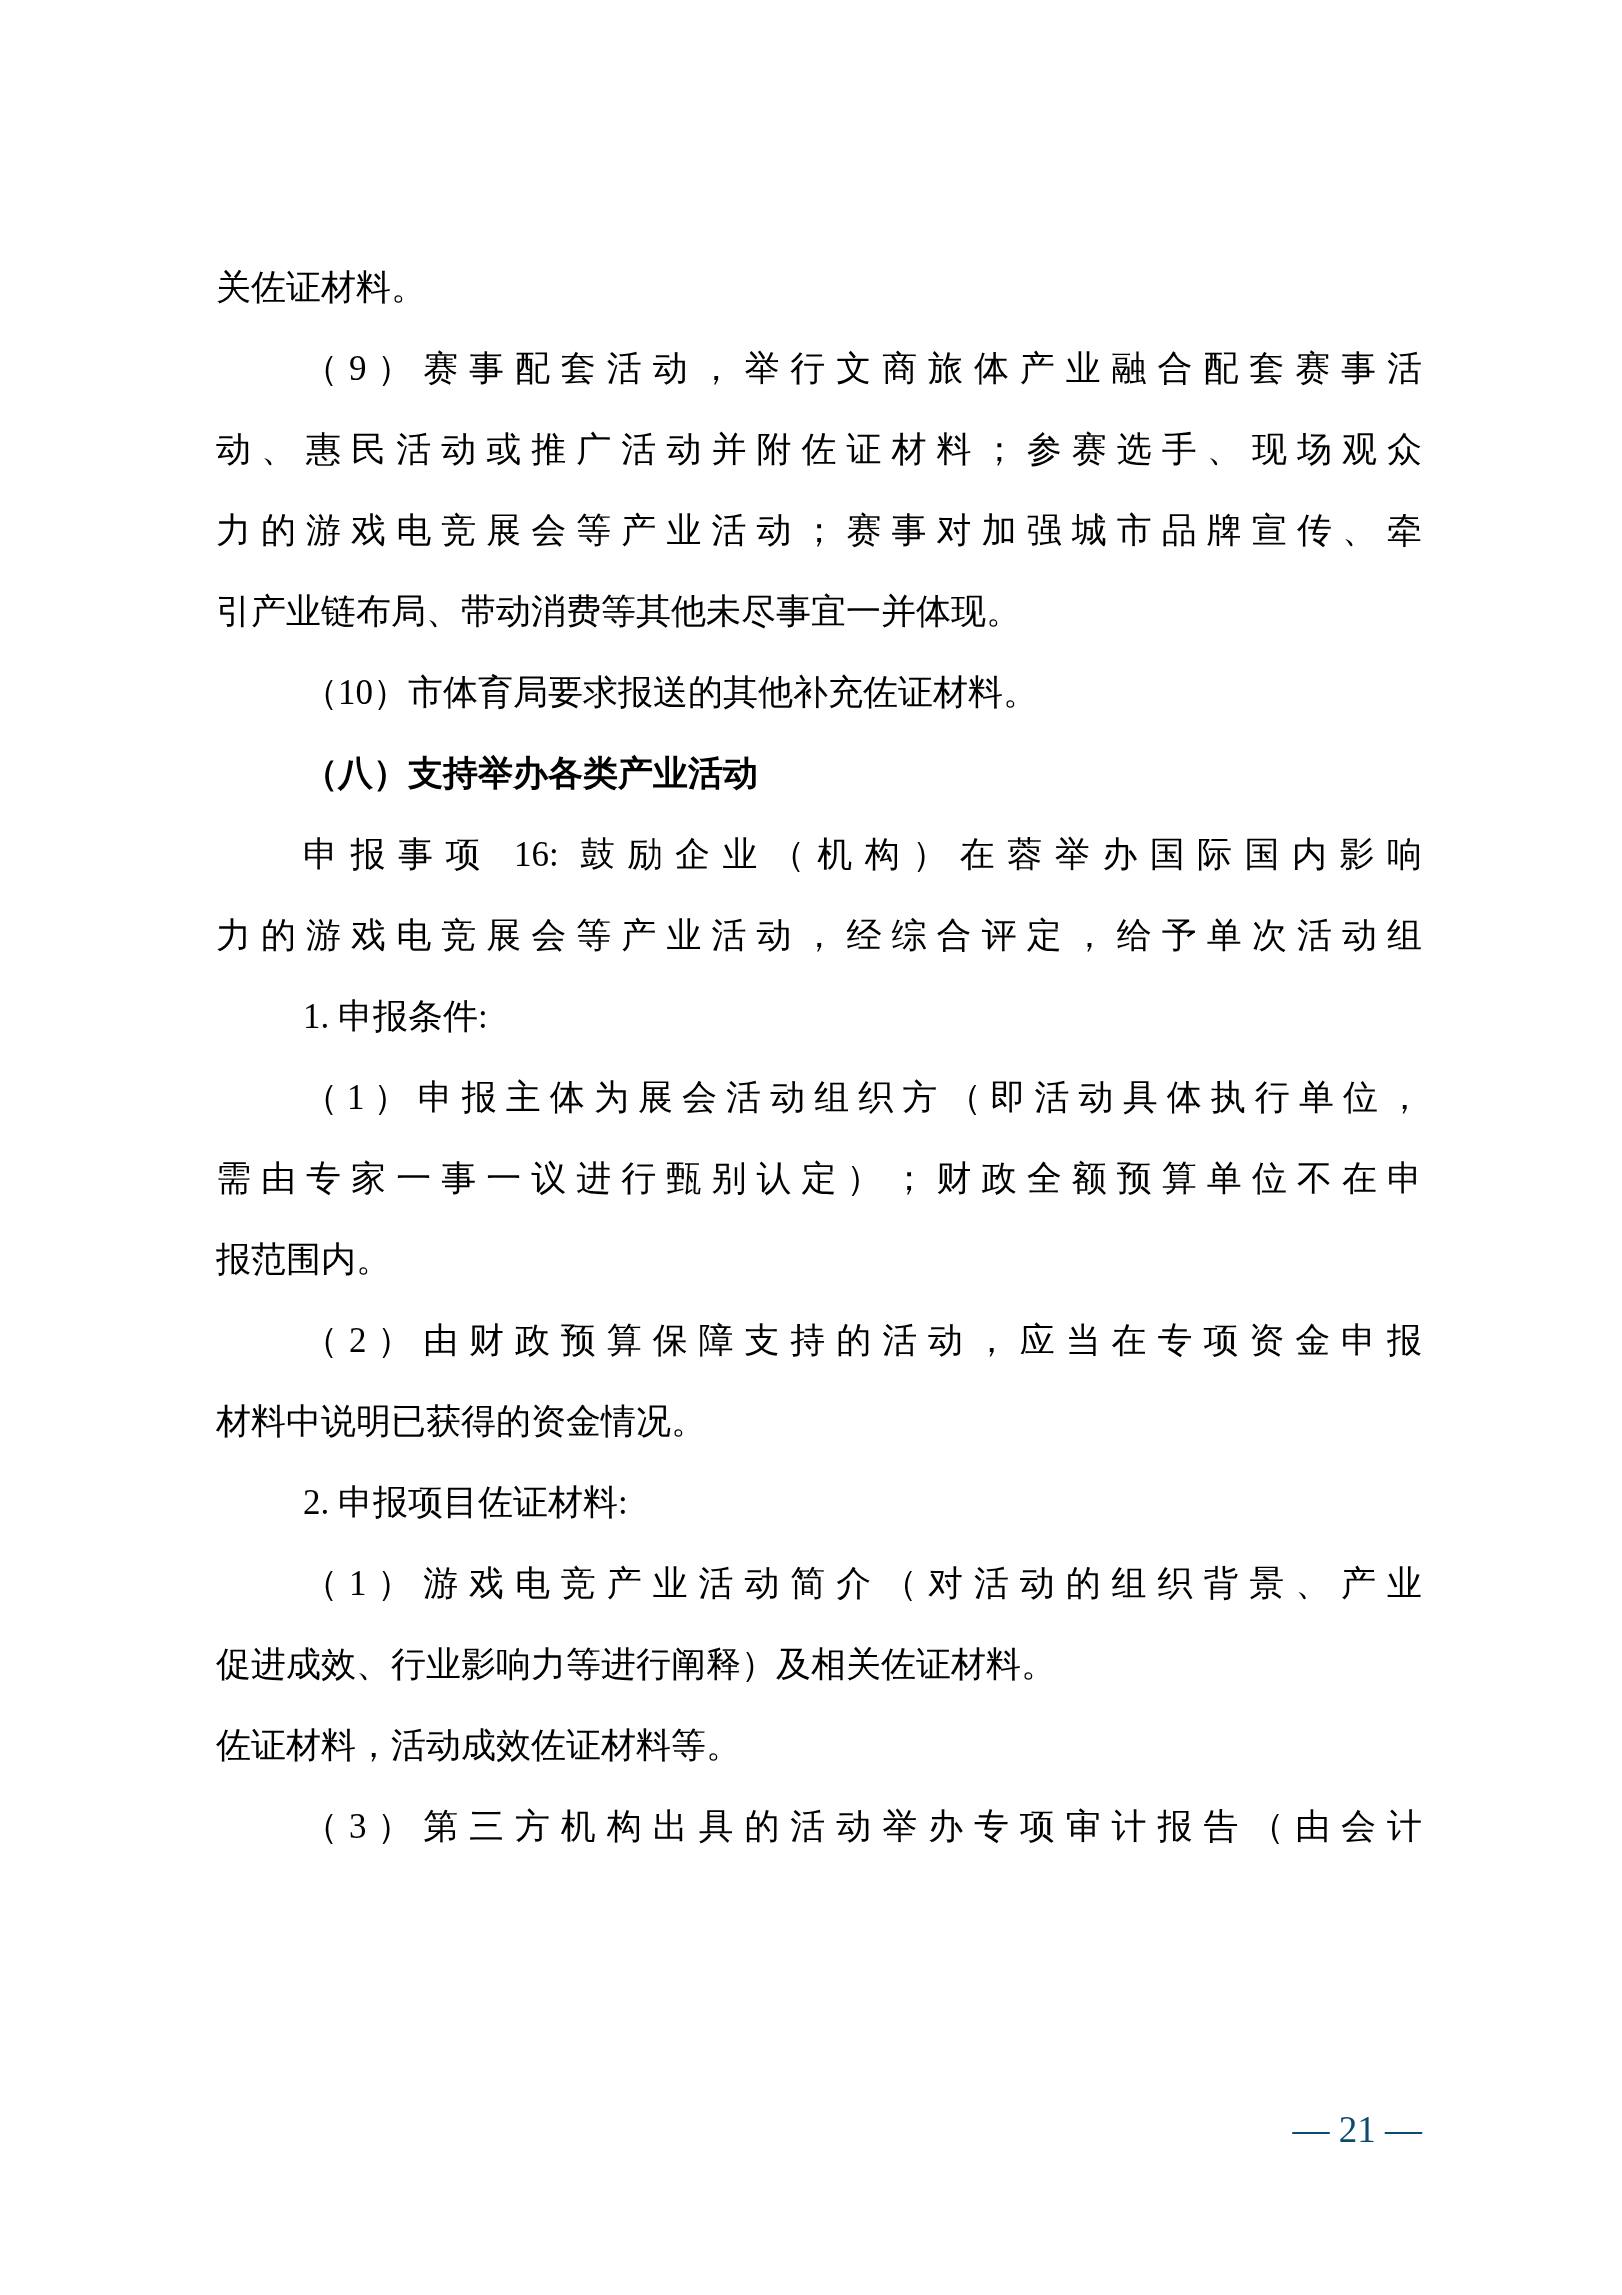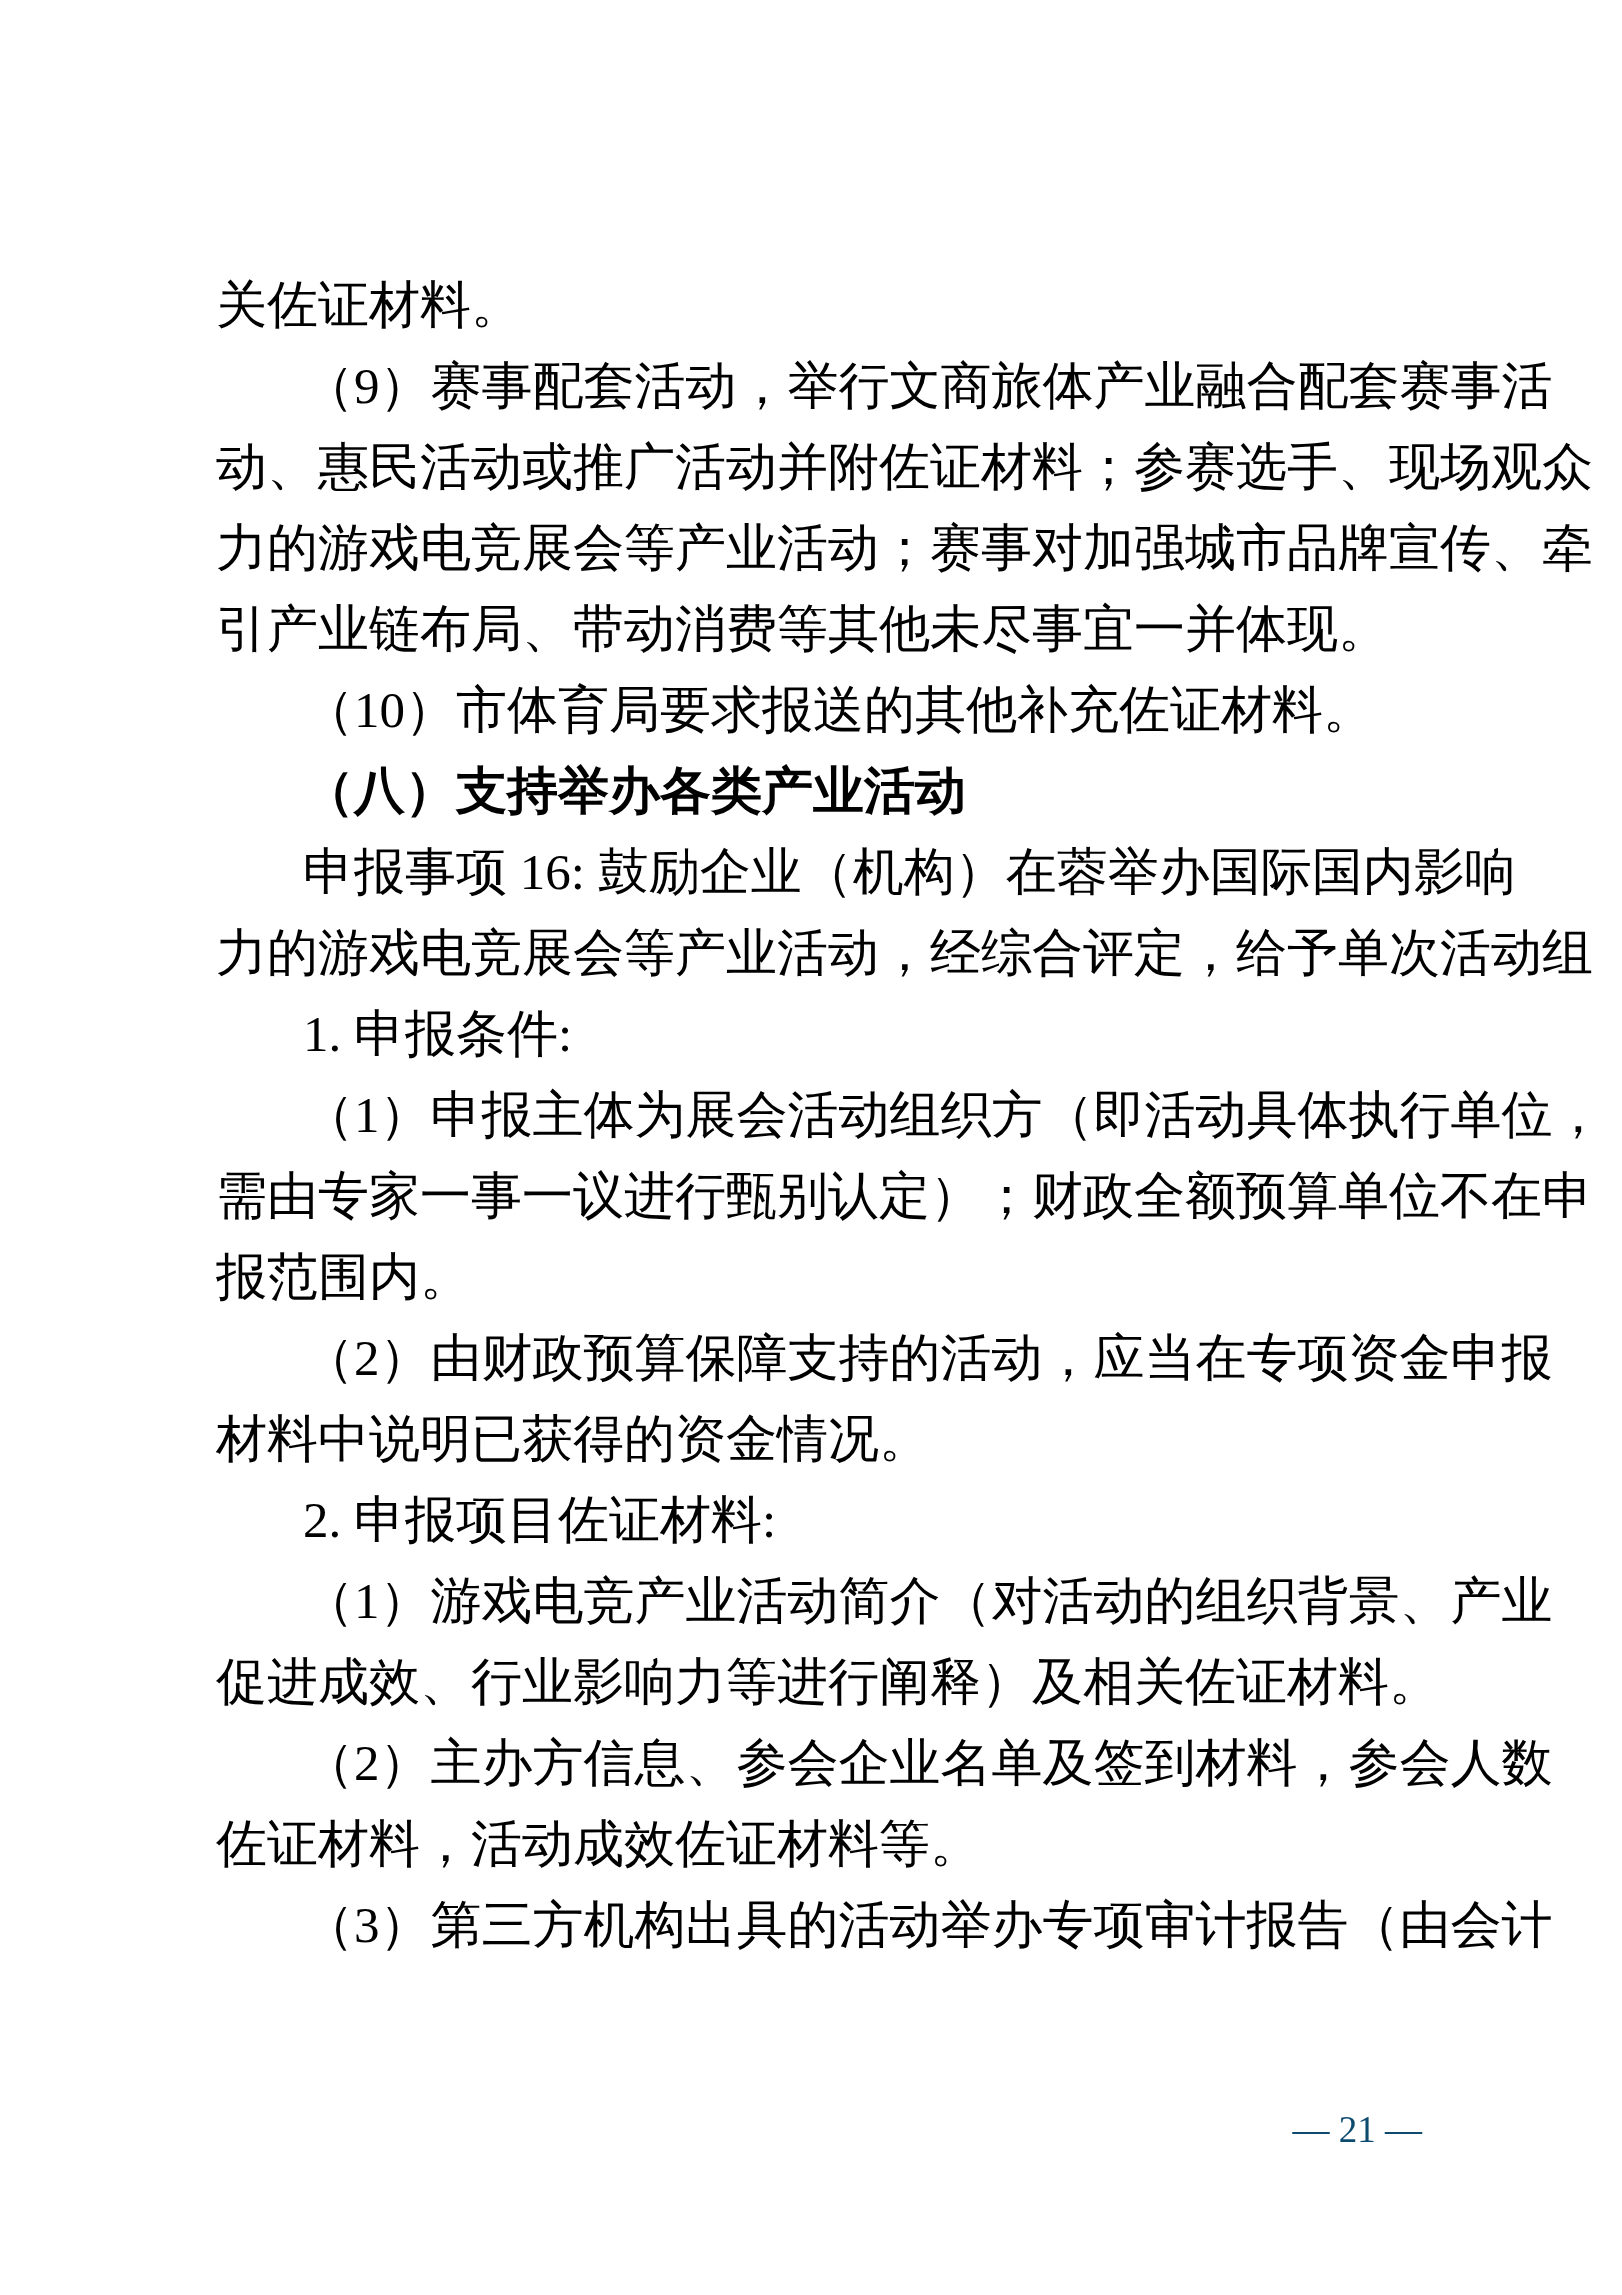--- a/index.html
+++ b/index.html
@@ -12,23 +12,23 @@
     width: 1623px;
     height: 2295px;
     background: #ffffff;
     color: #000000;
     font-family: "Liberation Serif", "DejaVu Serif", serif;
     overflow: hidden;
   }
   .content {
     position: absolute;
     left: 216px;
-    top: 265px;
+    top: 247px;
     width: 1206px;
-    font-size: 51px;
+    font-size: 35px;
     line-height: 81px;
     letter-spacing: 0;
   }
   .line {
     height: 81px;
     text-align: justify;
     text-align-last: justify;
     white-space: nowrap;
   }
   .line.end {
@@ -66,20 +66,19 @@
     <div class="line">力的游戏电竞展会等产业活动，经综合评定，给予单次活动组</div>
     <div class="line indent end">1. 申报条件:</div>
     <div class="line indent">（1）申报主体为展会活动组织方（即活动具体执行单位，</div>
     <div class="line">需由专家一事一议进行甄别认定）；财政全额预算单位不在申</div>
     <div class="line end">报范围内。</div>
     <div class="line indent">（2）由财政预算保障支持的活动，应当在专项资金申报</div>
     <div class="line end">材料中说明已获得的资金情况。</div>
     <div class="line indent end">2. 申报项目佐证材料:</div>
     <div class="line indent">（1）游戏电竞产业活动简介（对活动的组织背景、产业</div>
     <div class="line end">促进成效、行业影响力等进行阐释）及相关佐证材料。</div>
-    <div class="line indent">（2）主办方信息、参会企业名单及签到材料，参会人数</div>
     <div class="line end">佐证材料，活动成效佐证材料等。</div>
     <div class="line indent">（3）第三方机构出具的活动举办专项审计报告（由会计</div>
   </div>
 
   <div class="footer">— 21 —</div>
 </div>
 
 
 </body></html>

